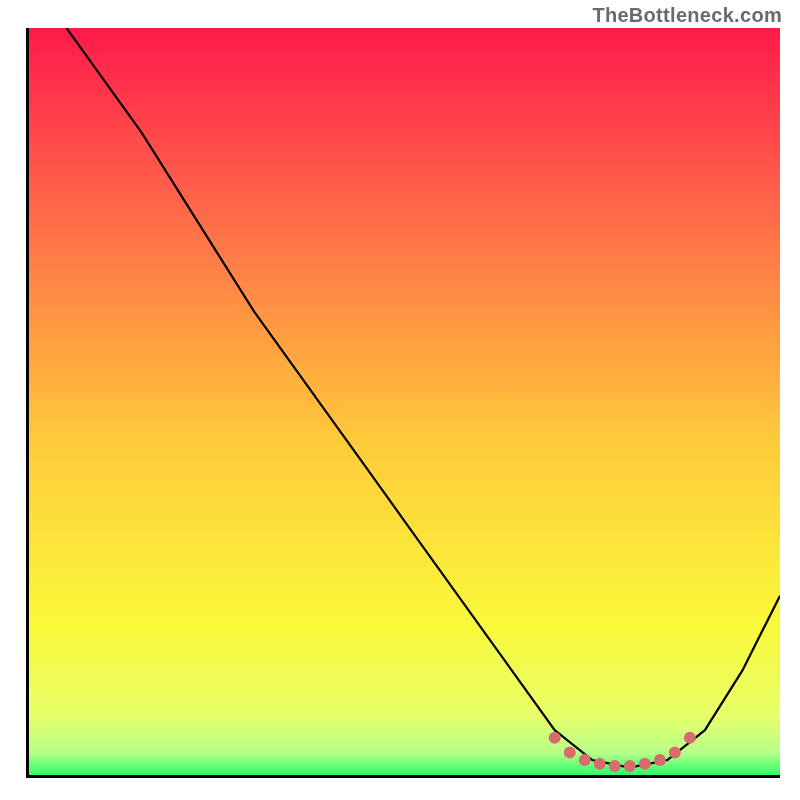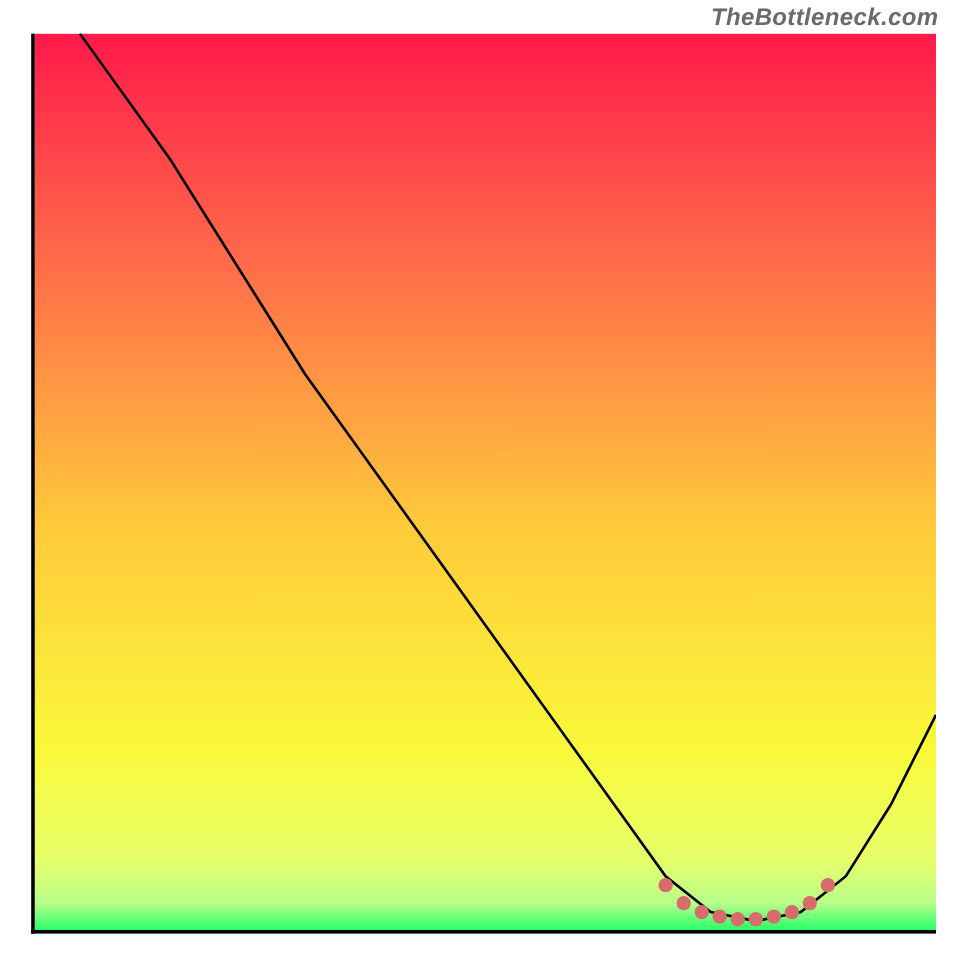--- a/index.html
+++ b/index.html
@@ -13,21 +13,20 @@
   }
   .watermark {
     position: absolute;
     top: 4px;
     right: 18px;
     font-size: 20px;
     font-weight: bold;
     color: #6a6a6a;
     letter-spacing: 0.3px;
     z-index: 10;
-    font-style: italic;
   }
   .plot-area {
     position: absolute;
     left: 26px;
     top: 28px;
     width: 754px;
     height: 750px;
     border-left: 3px solid #000;
     border-bottom: 3px solid #000;
   }

